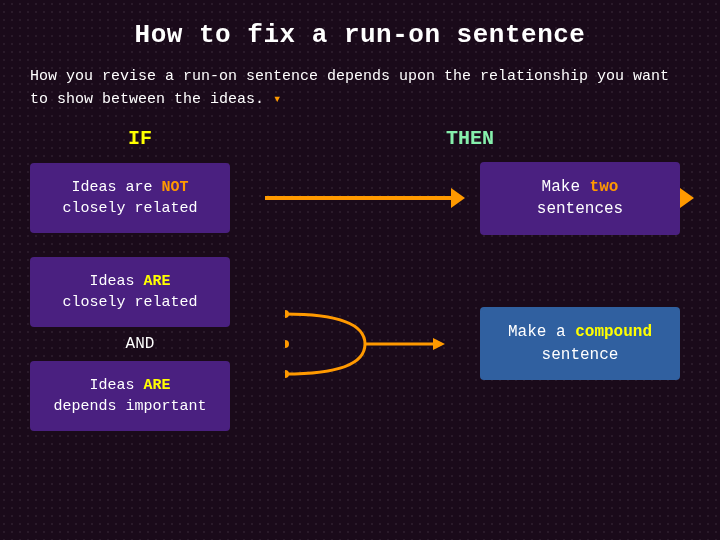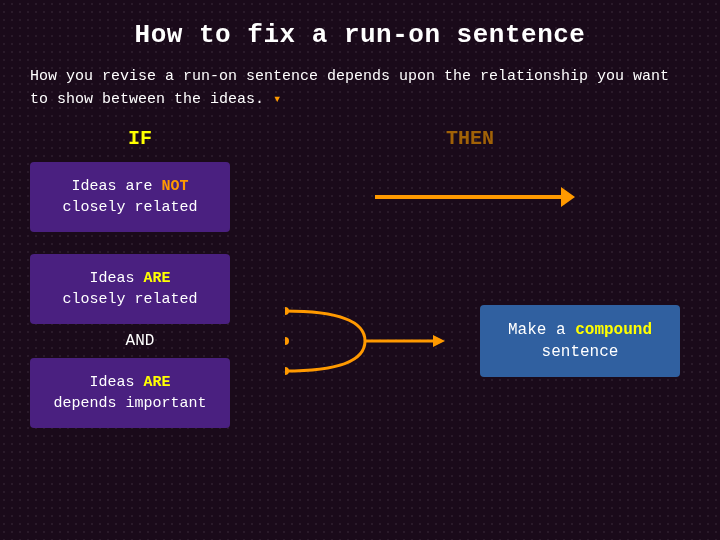--- a/index.html
+++ b/index.html
@@ -195,21 +195,21 @@
       font-size: 20px;
       font-weight: bold;
       color: #ffff00;
     }
 
     .header-right {
       flex: 1;
       text-align: center;
       font-size: 20px;
       font-weight: bold;
-      color: #a16207;
+      color: #86efac;
       padding-right: 0;
     }
   </style>
 </head>
 <body>
 
 <div class="page-wrapper">
 
   <div class="title">How to fix a run-on sentence</div>
 
@@ -229,20 +229,28 @@
         <span>Ideas are </span><span class="highlight-not">NOT</span>
         <br>
         <span>closely related</span>
       </div>
     </div>
 
     <div class="arrow-col">
       <div class="single-arrow"></div>
     </div>
 
+    <div class="right-col">
+      <div class="then-box">
+        <span>Make </span><span class="highlight-two">two</span>
+        <br>
+        <span>sentences</span>
+        <div class="then-box-arrow"></div>
+      </div>
+    </div>
   </div>
 
   <div class="row2-wrapper">
 
     <div class="left-col">
       <div style="display:flex; flex-direction:column; gap:4px;">
         <div class="if-box">
           <span>Ideas </span><span class="highlight-are">ARE</span>
           <br>
           <span>closely related</span>

